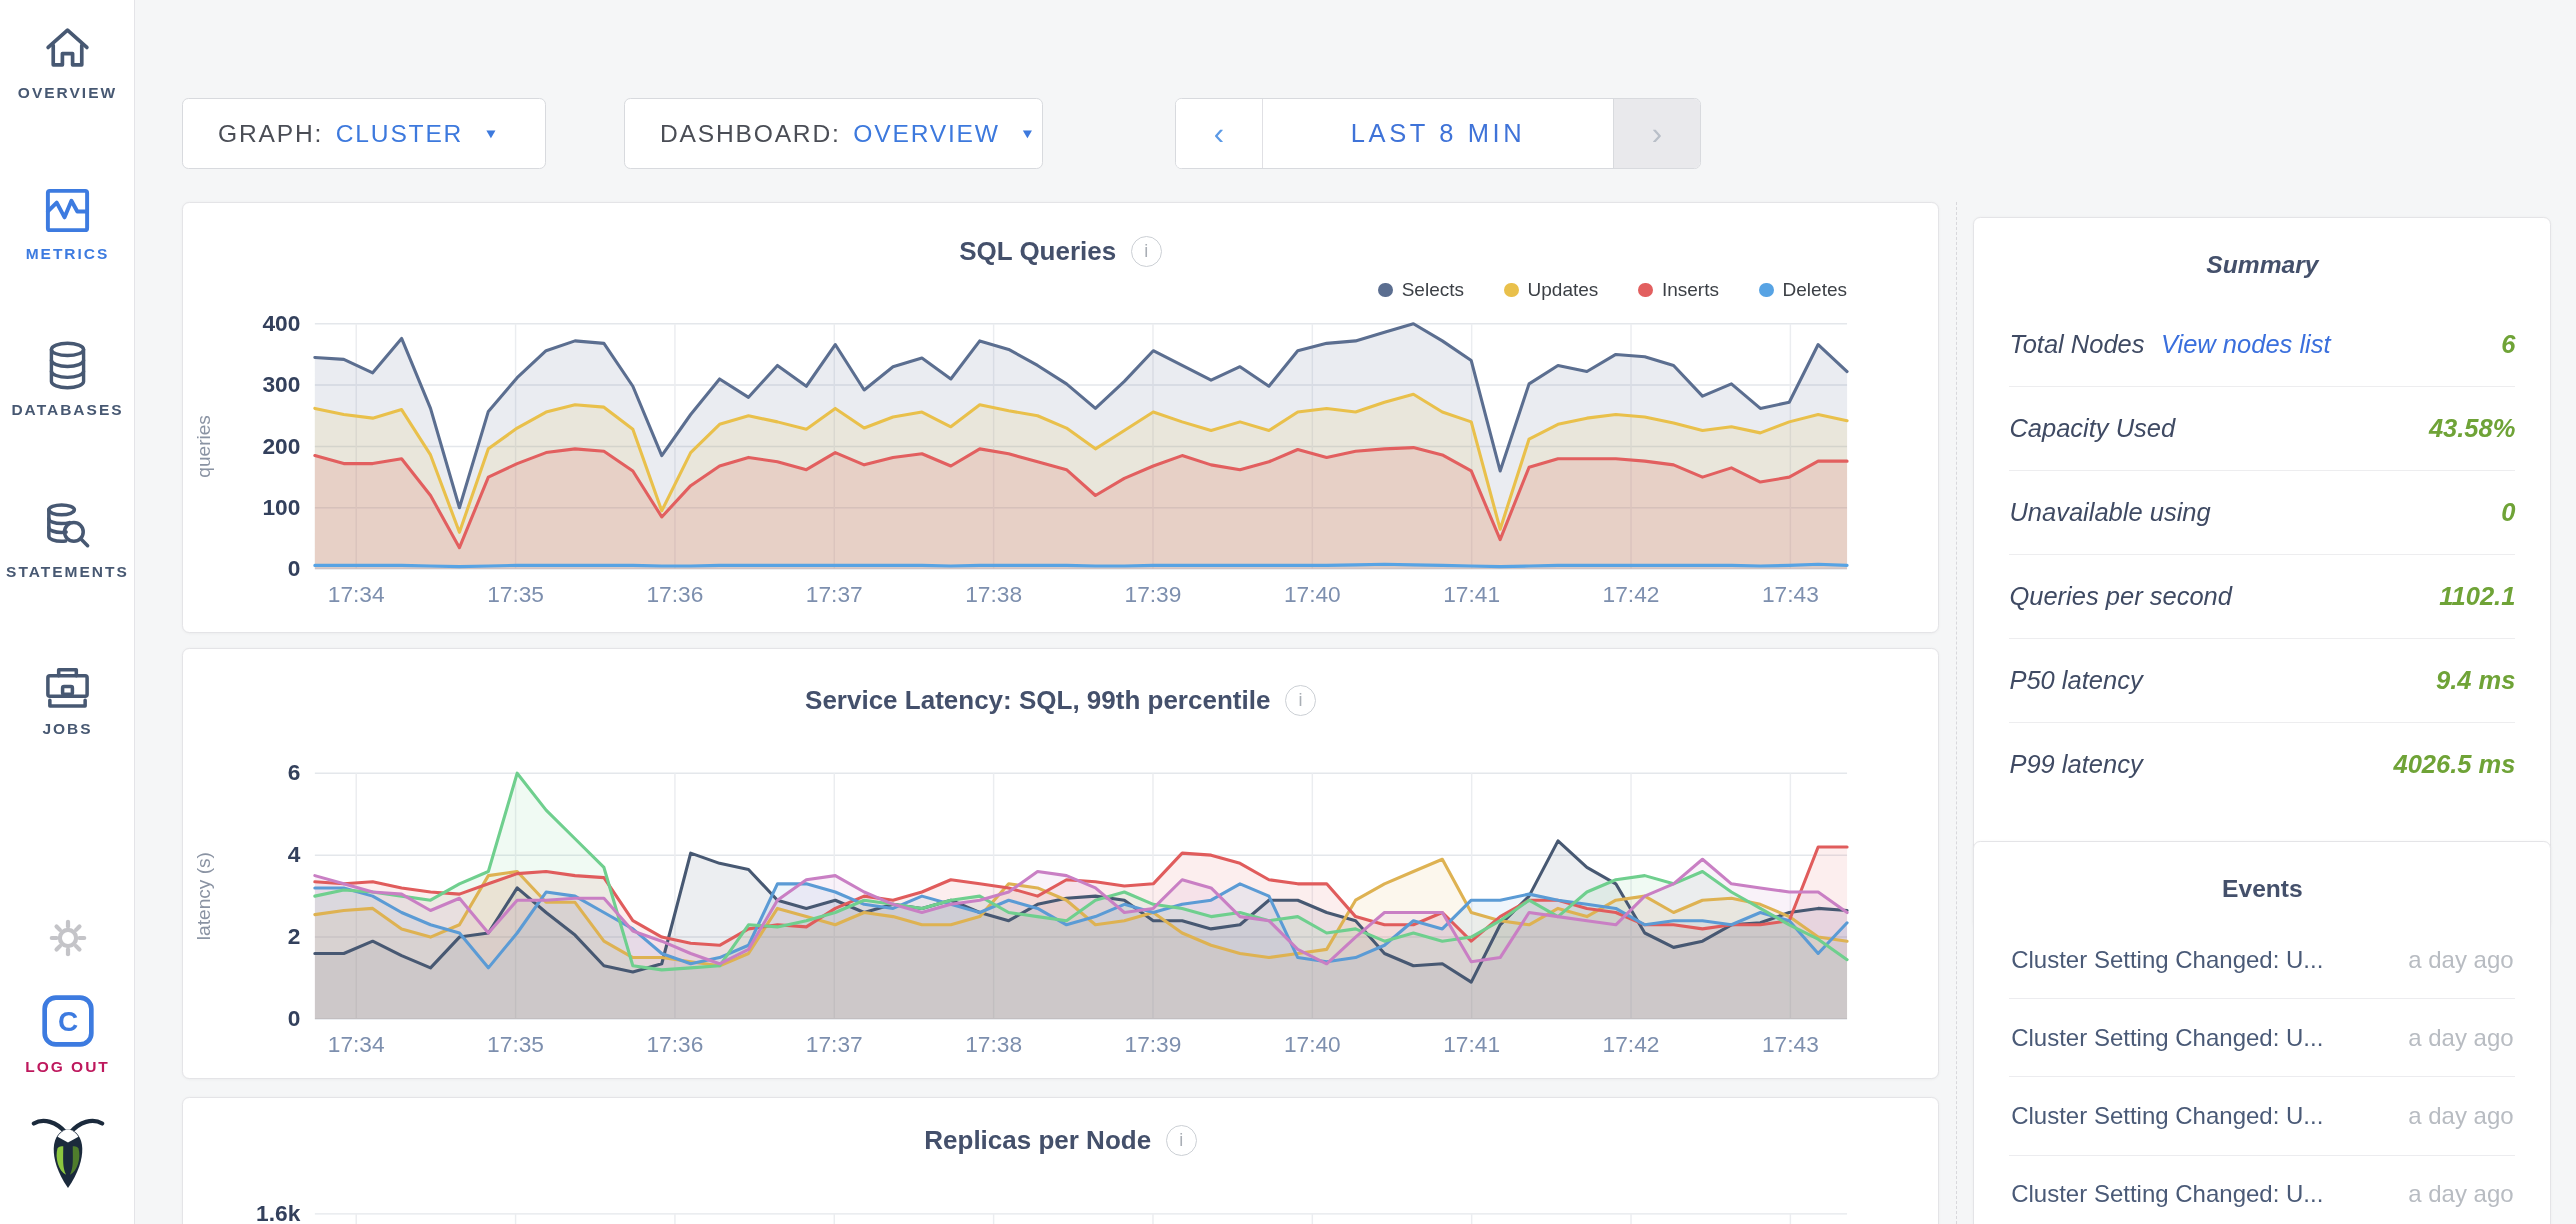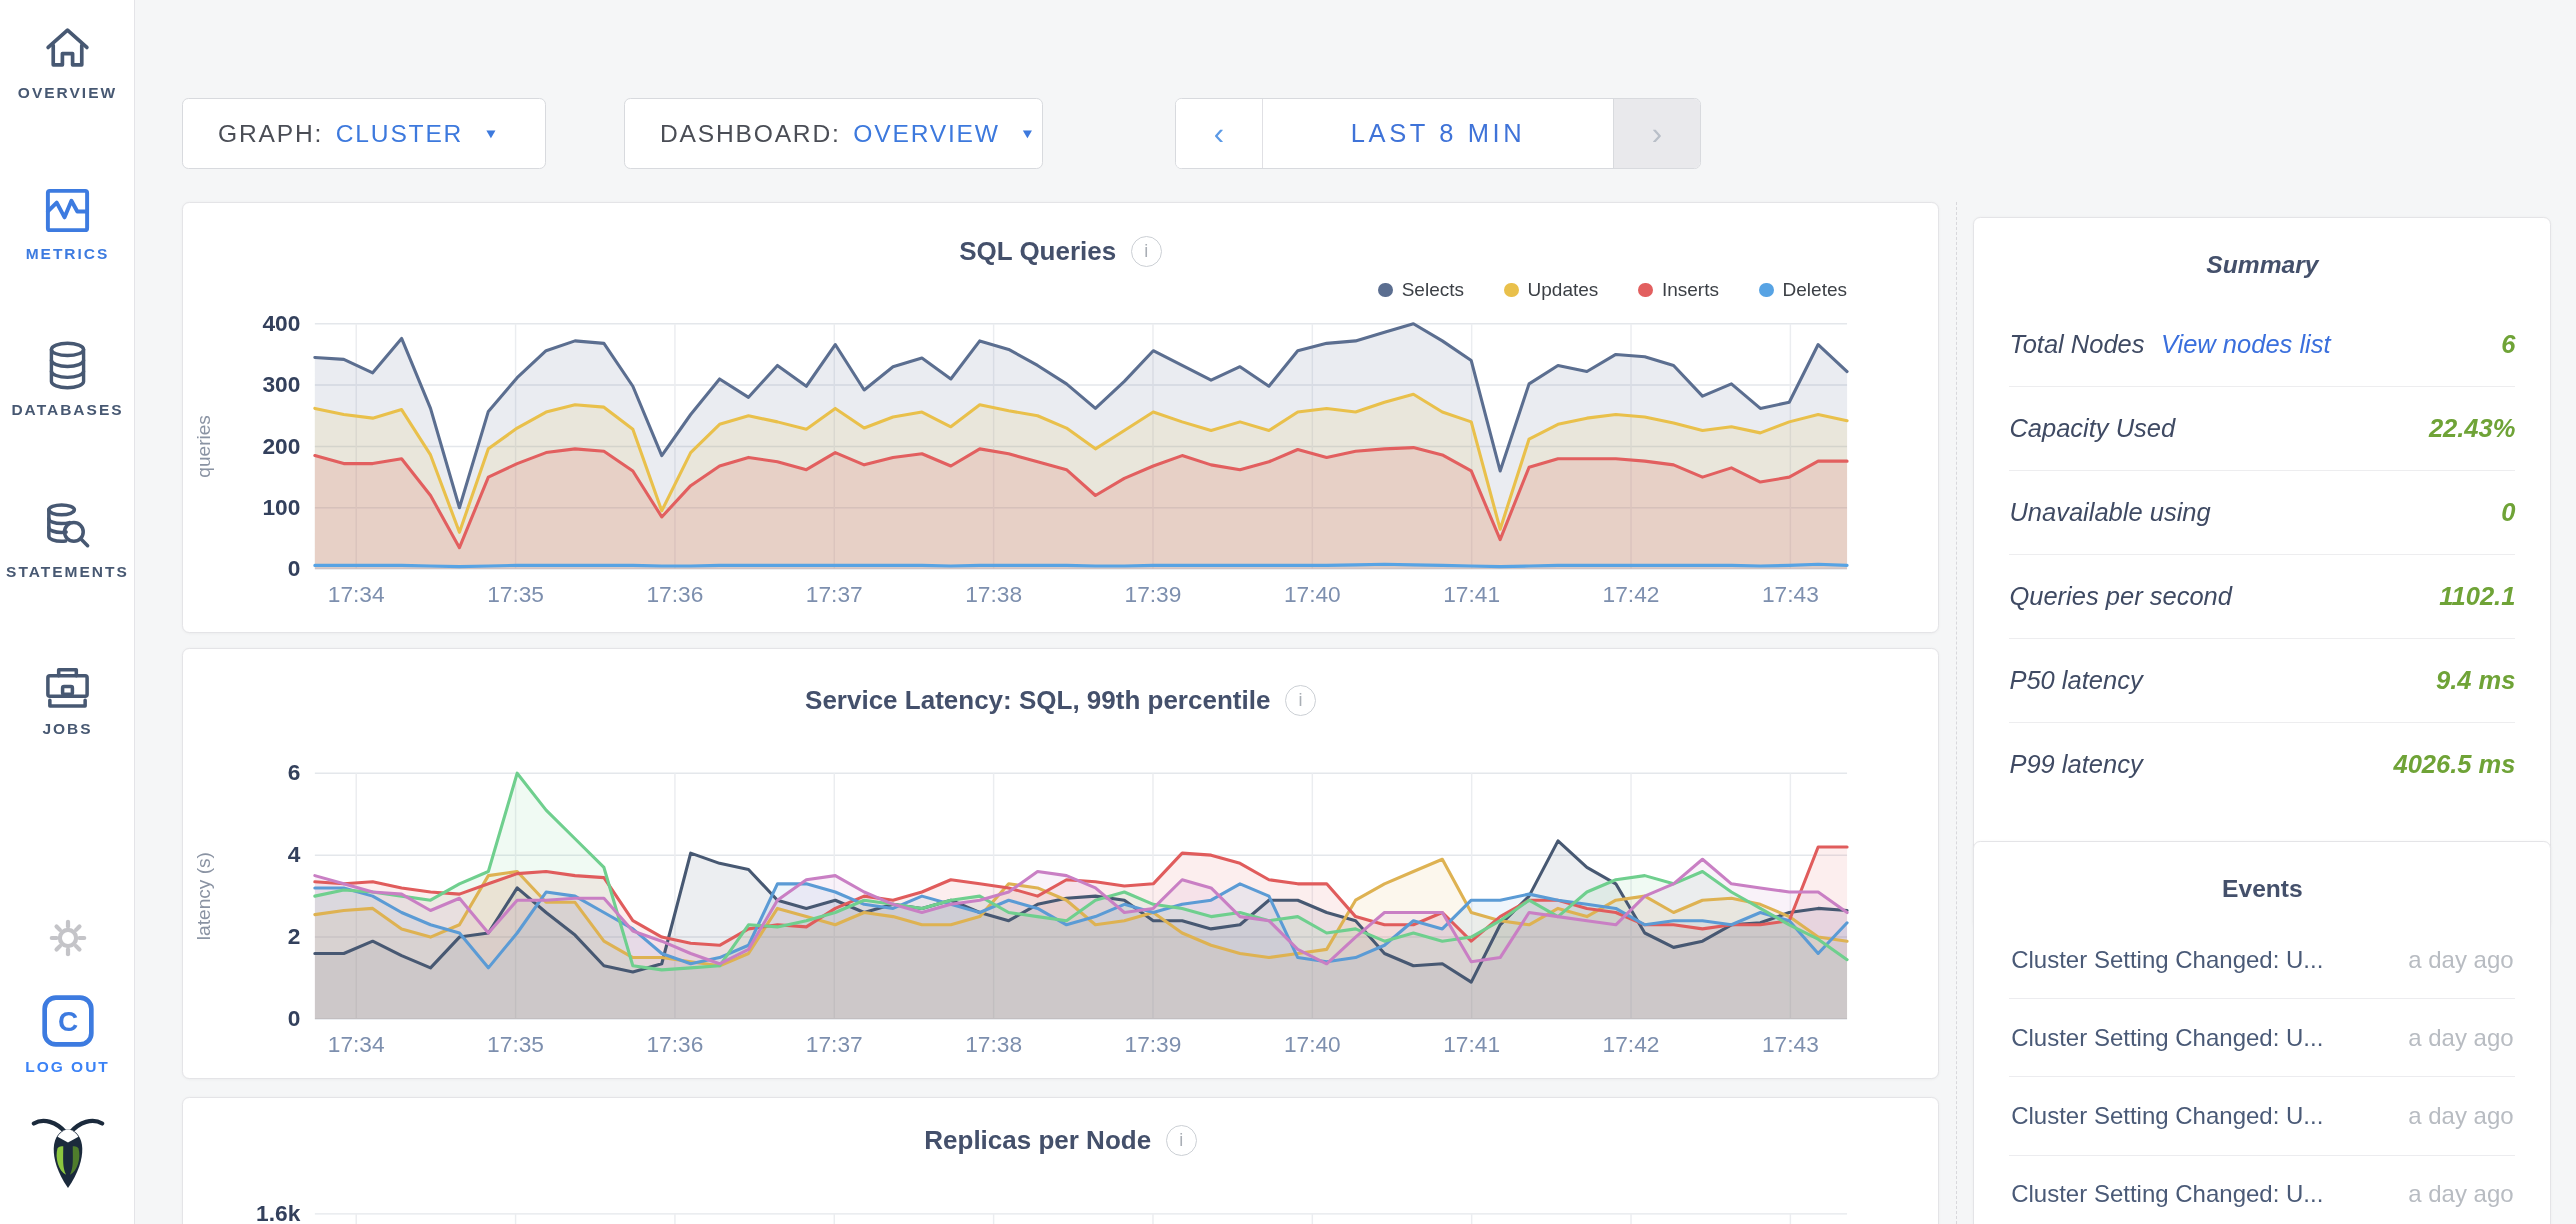--- a/index.html
+++ b/index.html
@@ -5,21 +5,21 @@
   * { margin:0; padding:0; box-sizing:border-box; }
   html,body { width:2576px; height:1224px; overflow:hidden; }
   body { font-family:"Liberation Sans", sans-serif; background:#f5f6f7; }
   .app { position:relative; width:2576px; height:1224px; overflow:hidden; background:#f5f6f7; }
 
   
   .sidebar { position:absolute; left:0; top:0; width:135px; height:1224px; background:#ffffff; border-right:0.9px solid #e4e4e8; z-index:5; }
   .nav-item { position:absolute; left:0; width:135px; display:flex; flex-direction:column; align-items:center; cursor:pointer; text-decoration:none; }
   .nav-label { margin-top:9px; font-size:15.5px; font-weight:700; letter-spacing:2px; color:#475872; }
   .nav-item.active .nav-label { color:#3d7be0; }
-  .logout-label { color:#3b82f6; }
+  .logout-label { color:#be185d; }
   .nav-icon { display:flex; align-items:center; justify-content:center; }
 
   
   .main { position:absolute; left:135px; top:0; right:0; bottom:0; }
   .page-title { position:absolute; left:47px; top:16.4px; font-size:42px; font-weight:700; letter-spacing:11px; color:#17191d; white-space:nowrap; }
 
   .controls { position:absolute; left:47px; top:98px; height:71px; }
   .dropdown { position:absolute; top:0; height:71px; background:#fff; border:0.9px solid #d8dade; border-radius:6.4px; display:flex; align-items:center; padding:0 35px; cursor:pointer; }
   .dd-graph { left:0; width:364px; }
   .dd-dashboard { left:442px; width:419px; }
@@ -359,21 +359,21 @@
         <div class="sum-line">
           <span class="sum-label">Total Nodes</span>
           <a class="sum-link">View nodes list</a>
           <span class="sum-value">6</span>
         </div>
       </div>
 
       <div class="sum-row">
         <div class="sum-line">
           <span class="sum-label">Capacity Used</span>
-          <span class="sum-value">22.43%</span>
+          <span class="sum-value">43.58%</span>
         </div>
       </div>
 
       <div class="sum-row">
         <div class="sum-line">
           <span class="sum-label">Unavailable using</span>
           <span class="sum-value">0</span>
         </div>
       </div>
       <div class="sum-row">

